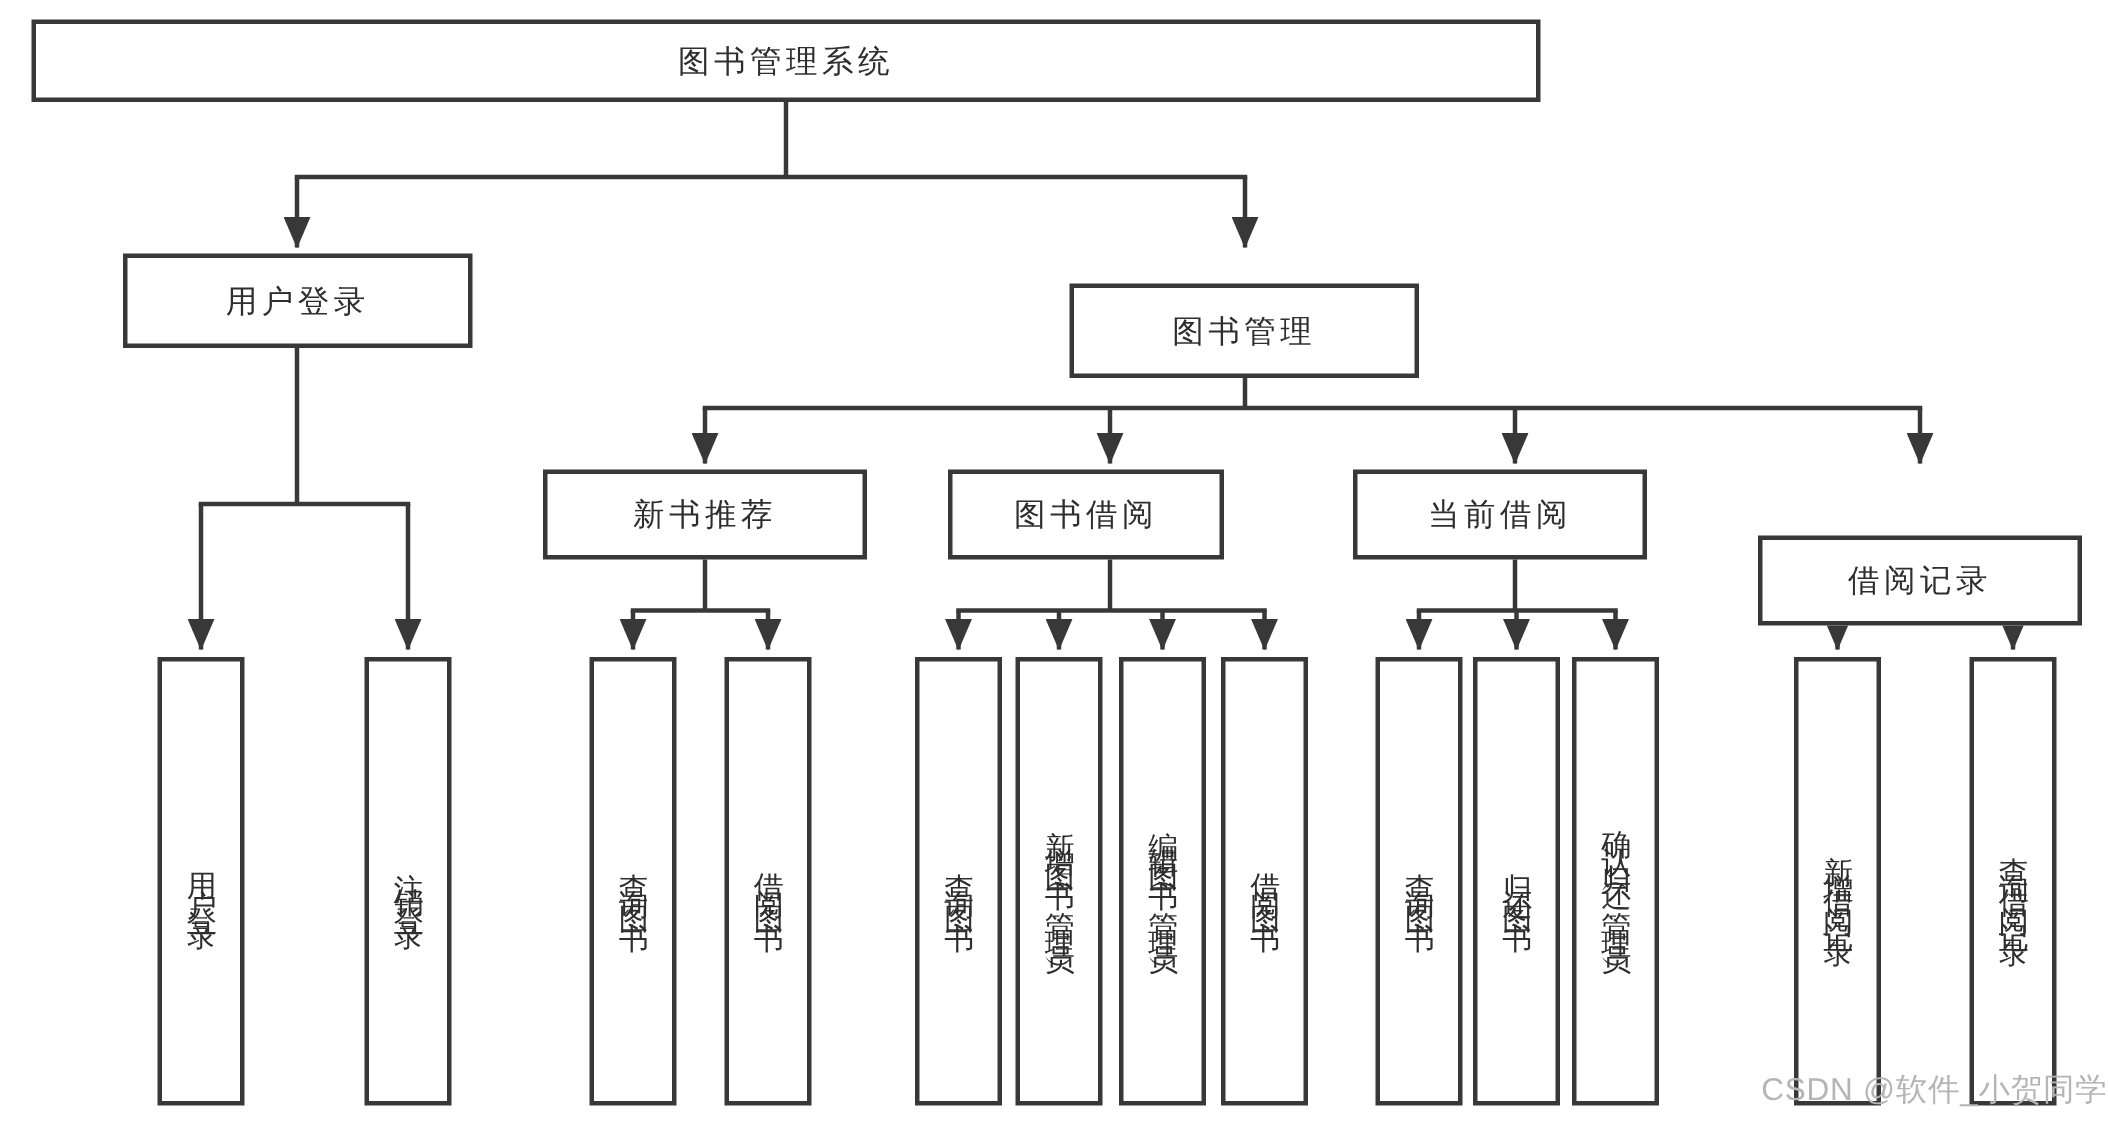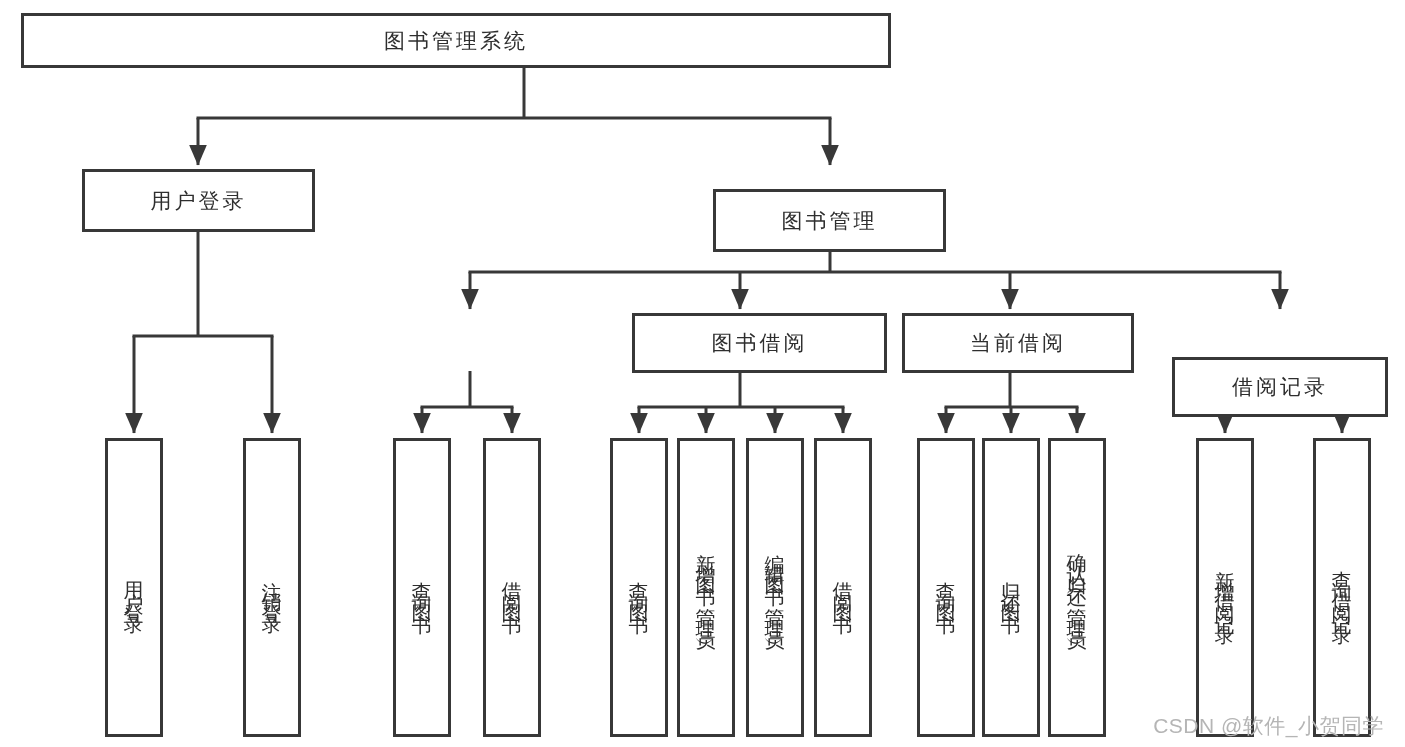--- a/index.html
+++ b/index.html
@@ -45,21 +45,21 @@
   .node.v {
     writing-mode: vertical-lr;
     text-orientation: mixed;
     font-size: 20px;
     letter-spacing: 11px;
     line-height: 1;
   }
   .watermark {
     position: absolute;
     top: 712px;
-    right: 21px;
+    right: 0;
     font-size: 21px;
     letter-spacing: 0.5px;
     color: var(--watermark);
     z-index: 2;
     white-space: nowrap;
   }
 </style>
 </head>
 <body>
 
@@ -108,27 +108,28 @@
       <line x1="1011" y1="407" x2="1011" y2="433" marker-end="url(#arrow)"></line>
       <line x1="1077" y1="407" x2="1077" y2="433" marker-end="url(#arrow)"></line>
 
       <line x1="1280" y1="371" x2="1280" y2="407"></line>
       <line x1="1225" y1="407" x2="1342" y2="407" stroke-linecap="square"></line>
       <line x1="1225" y1="407" x2="1225" y2="433" marker-end="url(#arrow)"></line>
       <line x1="1342" y1="407" x2="1342" y2="433" marker-end="url(#arrow)"></line>
     </g>
   </svg>
 
-  <div class="node h" style="left:21px; top:13px; width:870px; height:55px;">图书管理系统</div>
+  <div class="node h" style="left:21px; top:13px; width:1006px; height:55px;">图书管理系统</div>
 
   <div class="node h" style="left:82px; top:169px; width:233px; height:63px;">用户登录</div>
   <div class="node h" style="left:713px; top:169px; width:233px; height:63px;margin-top:20px;">图书管理</div>
 
-  <div class="node h" style="left:632px; top:313px; width:255px; height:60px;">图书借阅</div>
-  <div class="node h" style="left:902px; top:313px; width:232px; height:60px;">当前借阅</div>
+  <div class="node h" style="left:362px; top:313px; width:216px; height:60px;">新书推荐</div>
+  <div class="node h" style="left:632px; top:313px; width:184px; height:60px;">图书借阅</div>
+  <div class="node h" style="left:902px; top:313px; width:196px; height:60px;">当前借阅</div>
   <div class="node h" style="left:1172px; top:313px; width:216px; height:60px;margin-top:44px;">借阅记录</div>
 
   <div class="node v" style="left:105px; top:438px; width:58px; height:299px;">用户登录</div>
   <div class="node v" style="left:243px; top:438px; width:58px; height:299px;">注销登录</div>
 
   <div class="node v" style="left:393px; top:438px; width:58px; height:299px;">查询图书</div>
   <div class="node v" style="left:483px; top:438px; width:58px; height:299px;">借阅图书</div>
 
   <div class="node v" style="left:610px; top:438px; width:58px; height:299px;">查询图书</div>
   <div class="node v" style="left:677px; top:438px; width:58px; height:299px;">新增图书（管理员）</div>

